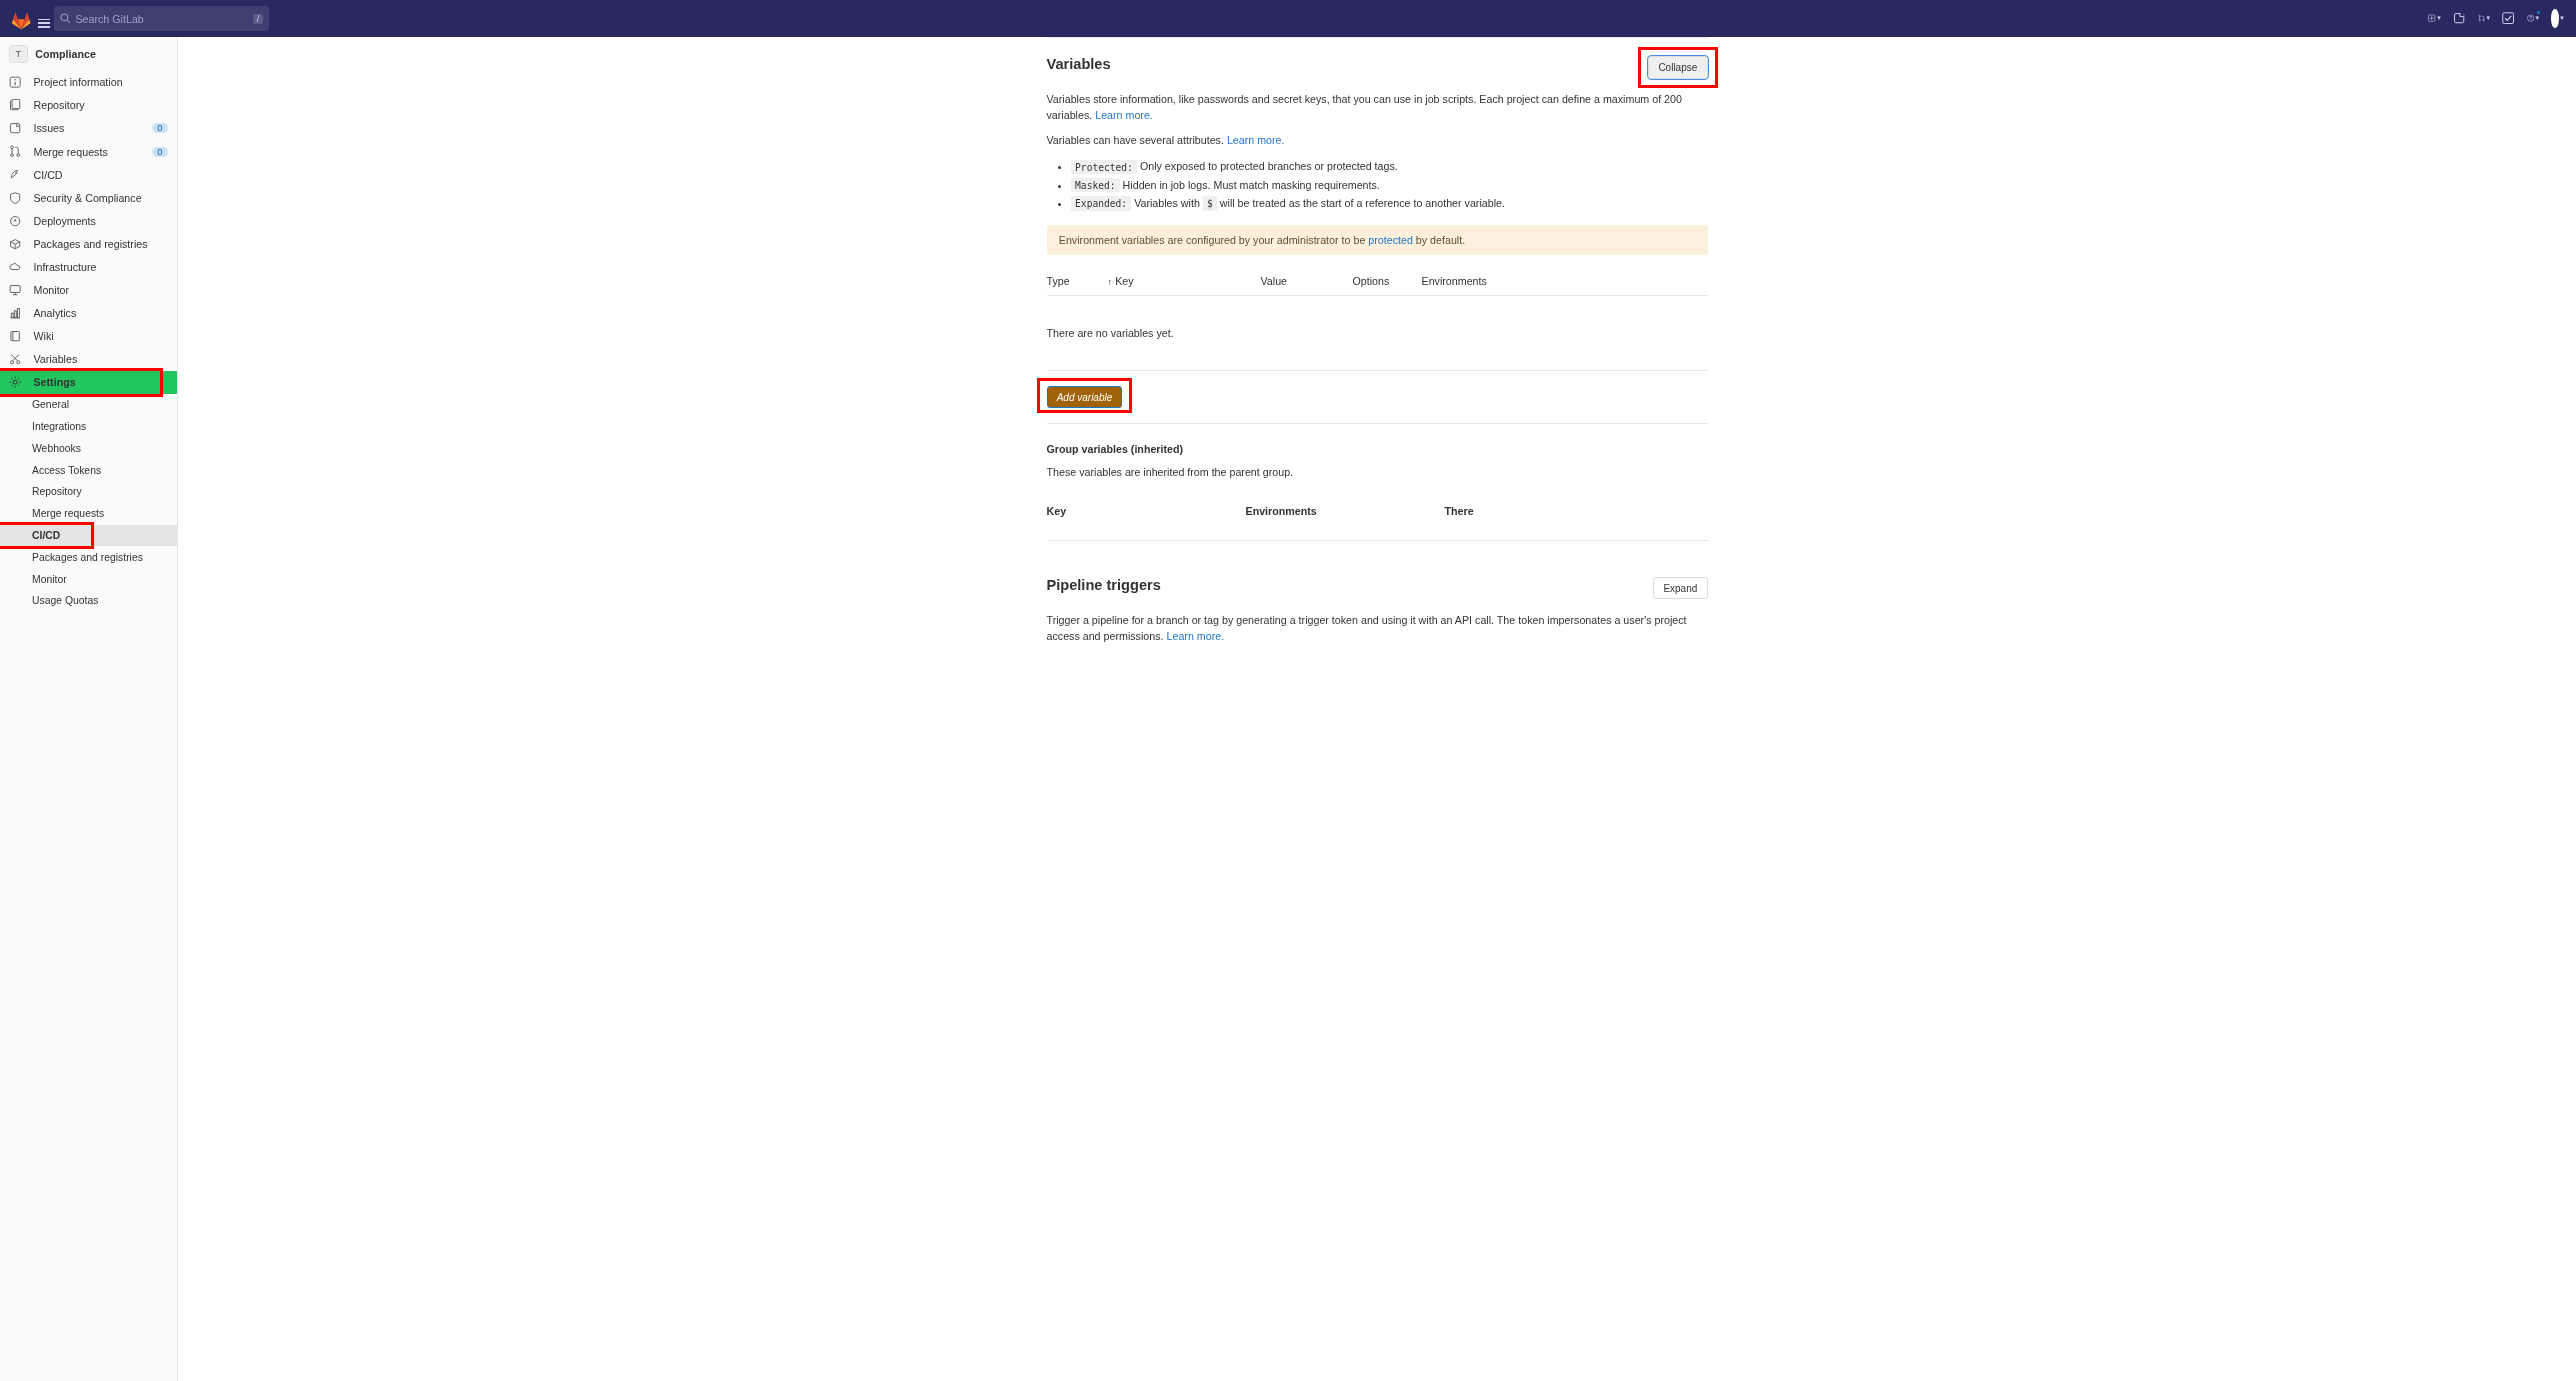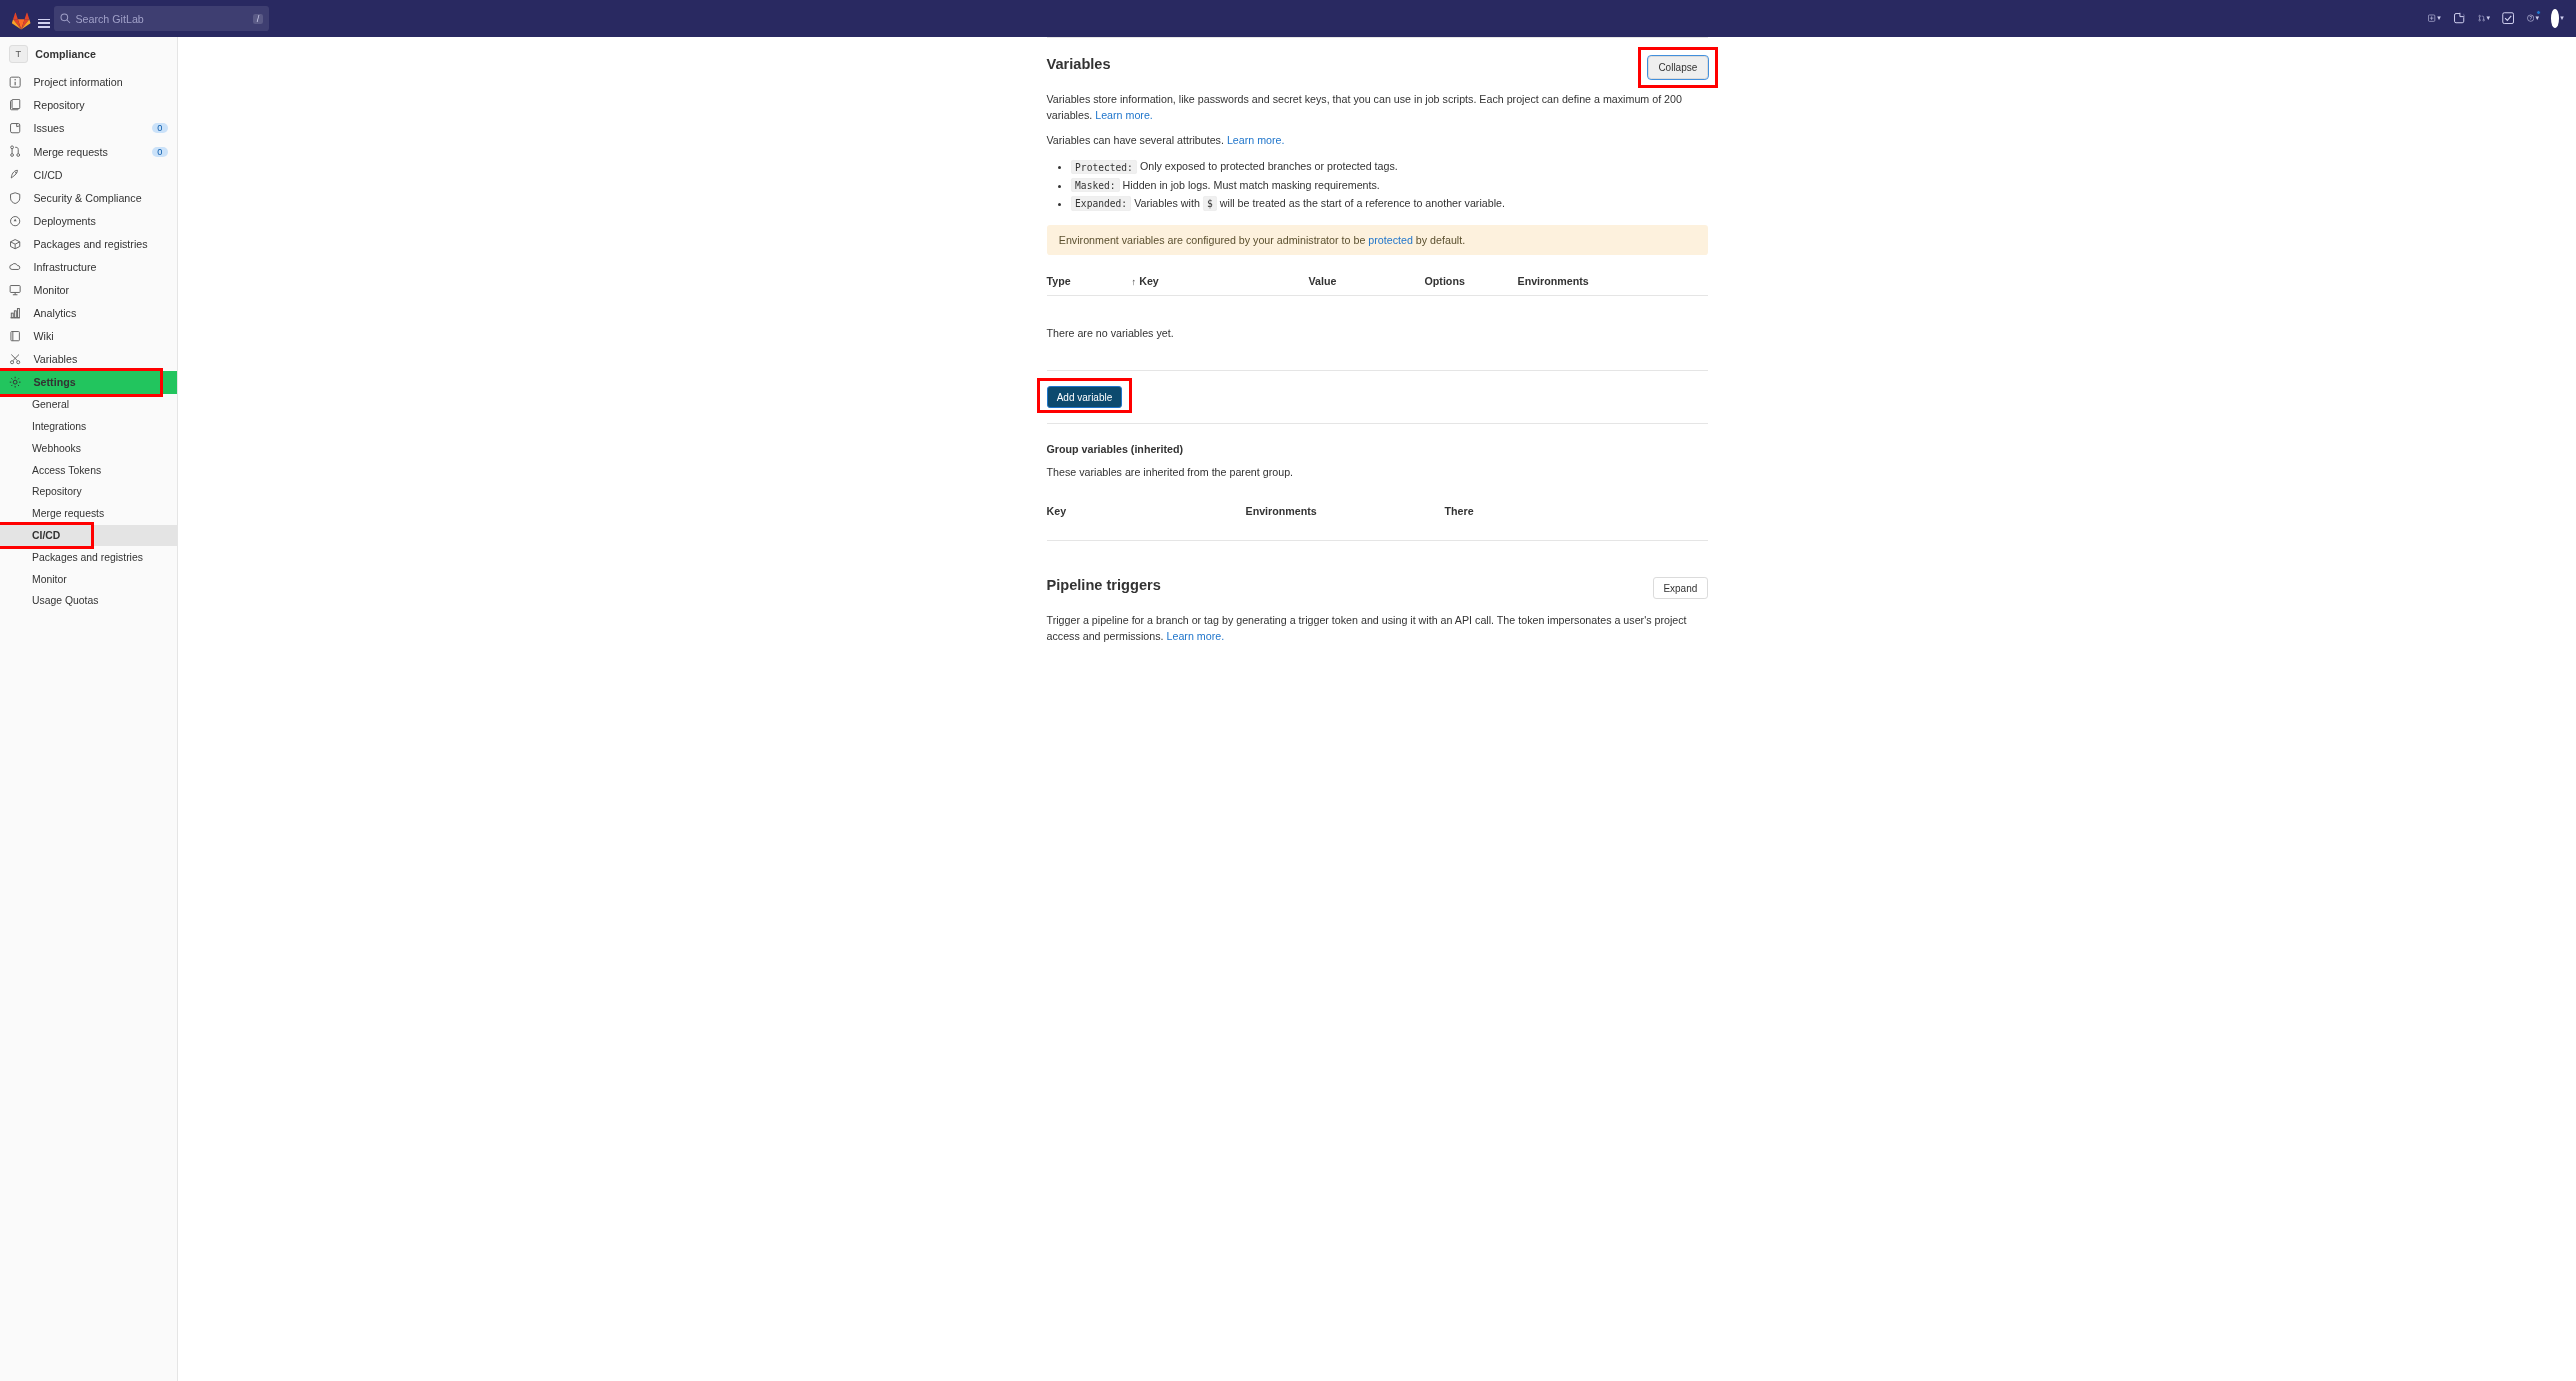--- a/index.html
+++ b/index.html
@@ -36,32 +36,32 @@
 .nav-item.sub.active { background: #e4e4e4; }
 .nav-icon { width: 12.3px; height: 12.3px; display: inline-flex; align-items: center; justify-content: center; flex-shrink: 0; }
 .nav-badge { margin-left: auto; background: #cbe2f9; color: #0b5cad; border-radius: 7.7px; font-size: 9.2px; padding: 0 5.4px; min-width: 15.3px; text-align: center; }
 
 
 .content { max-width: 759px; margin: 0 auto; padding: 0 49px; }
 .section { border-top: 0.8px solid #e5e5e5; padding: 18.4px 0; }
 .section-header { display: flex; align-items: flex-start; margin-bottom: 12.3px; }
 .section-header h2 { font-size: 14.6px; font-weight: 600; flex: 1; color: #333; }
 .btn { border: 0.8px solid #dbdbdb; background: #fff; color: #333; padding: 4.6px 9.2px; border-radius: 3.1px; cursor: pointer; font-size: 10px; }
-.btn-primary { background: #0c4a6e; color: #fff; border-color: #1f75cb; }
+.btn-primary { background: #a16207; color: #fff; border-color: #1f75cb; font-style: italic; }
 .btn.focused { outline: 1.5px solid #428fdc; outline-offset: 0.8px; background: #efefef; }
 .section-desc { color: #333; margin-bottom: 9.2px; line-height: 1.5; }
 .link { color: #1f75cb; text-decoration: none; cursor: pointer; }
 ul.attr-list { margin: 6.1px 0 12.3px 24.5px; }
 ul.attr-list li { line-height: 1.7; }
 code.inline { background: #f0f0f0; border-radius: 2.3px; font-family: Menlo, Monaco, monospace; font-size: 9.6px; padding: 0.8px 3.1px; border: 0.8px solid #eee; }
 
 .alert-warning { background: #fdf1dd; border-radius: 3.1px; padding: 9.2px 12.3px; margin: 12.3px 0; color: #5c5130; }
 
 
-.var-table-head { display: flex; padding: 7.7px 0; border-bottom: 0.8px solid #e5e5e5; font-weight: 700; font-size: 10.7px; color: #333; gap: 24px; }
+.var-table-head { display: flex; padding: 7.7px 0; border-bottom: 0.8px solid #e5e5e5; font-weight: 400; font-size: 10.7px; color: #333; }
 .col-type { width: 61px; }
 .col-key { width: 153px; }
 .col-value { width: 92px; }
 .col-options { width: 69px; }
 .col-env { flex: 1; }
 .sort-arrow { font-size: 9.2px; margin-right: 3.1px; }
 .empty-msg { padding: 31px 0; color: #333; border-bottom: 0.8px solid #e5e5e5; }
 .add-var-row { padding: 15.3px 0; border-bottom: 0.8px solid #e5e5e5; }
 
 .subsection { padding-top: 18.4px; border-bottom: 0.8px solid #e5e5e5; padding-bottom: 15.3px; }

